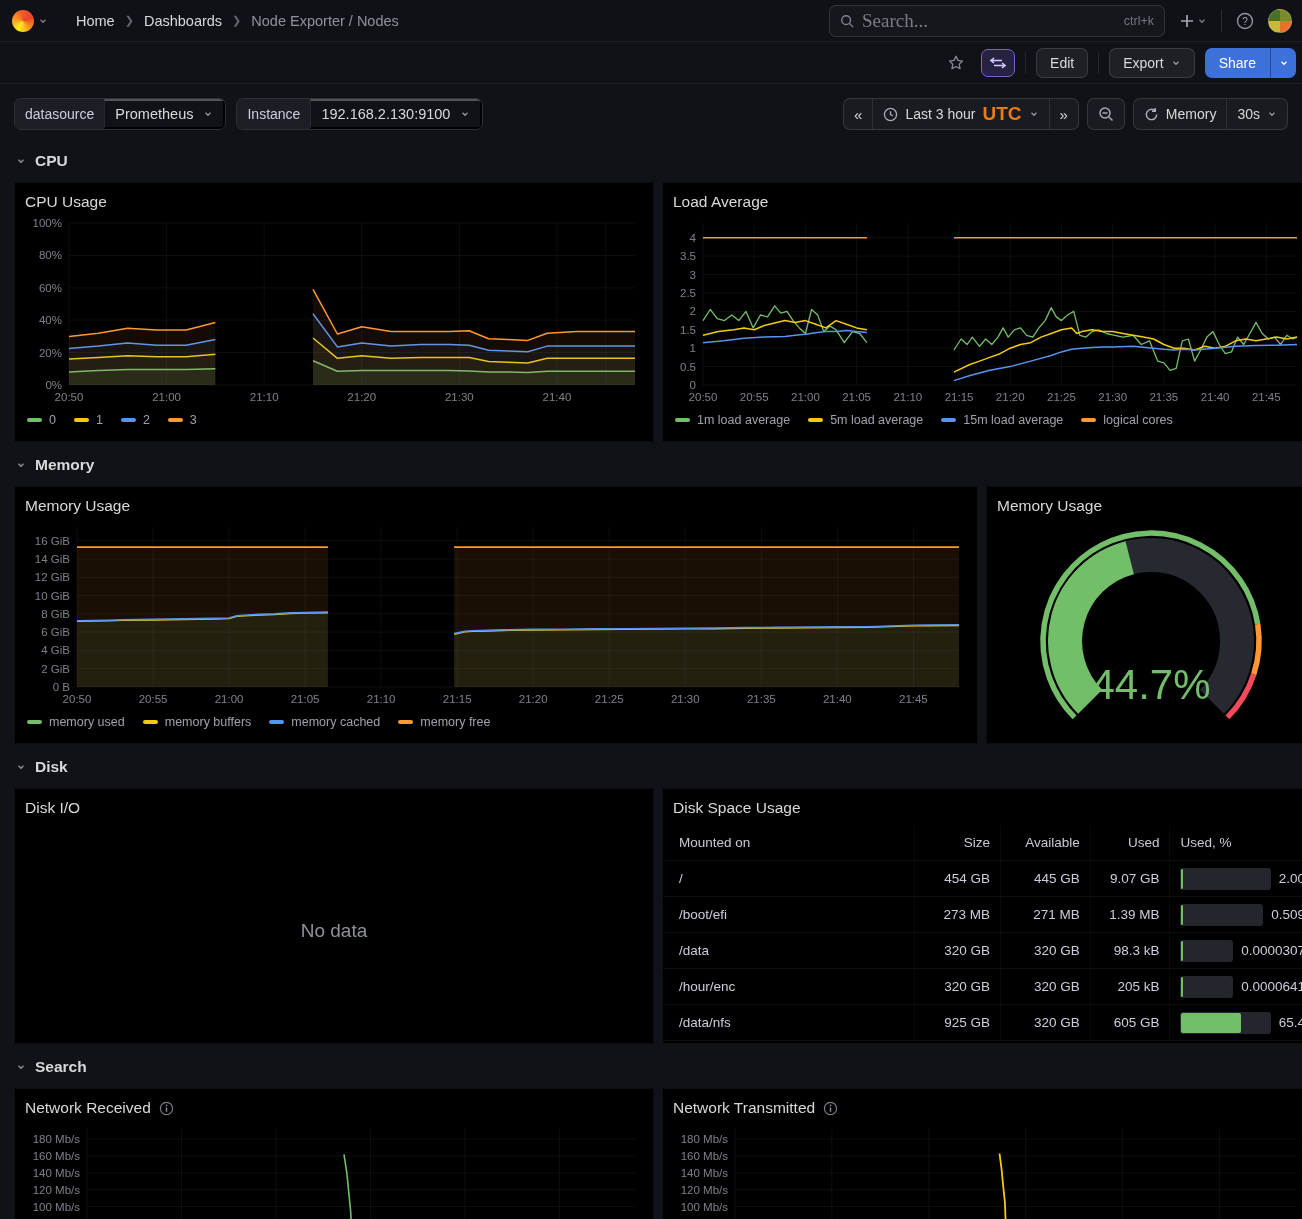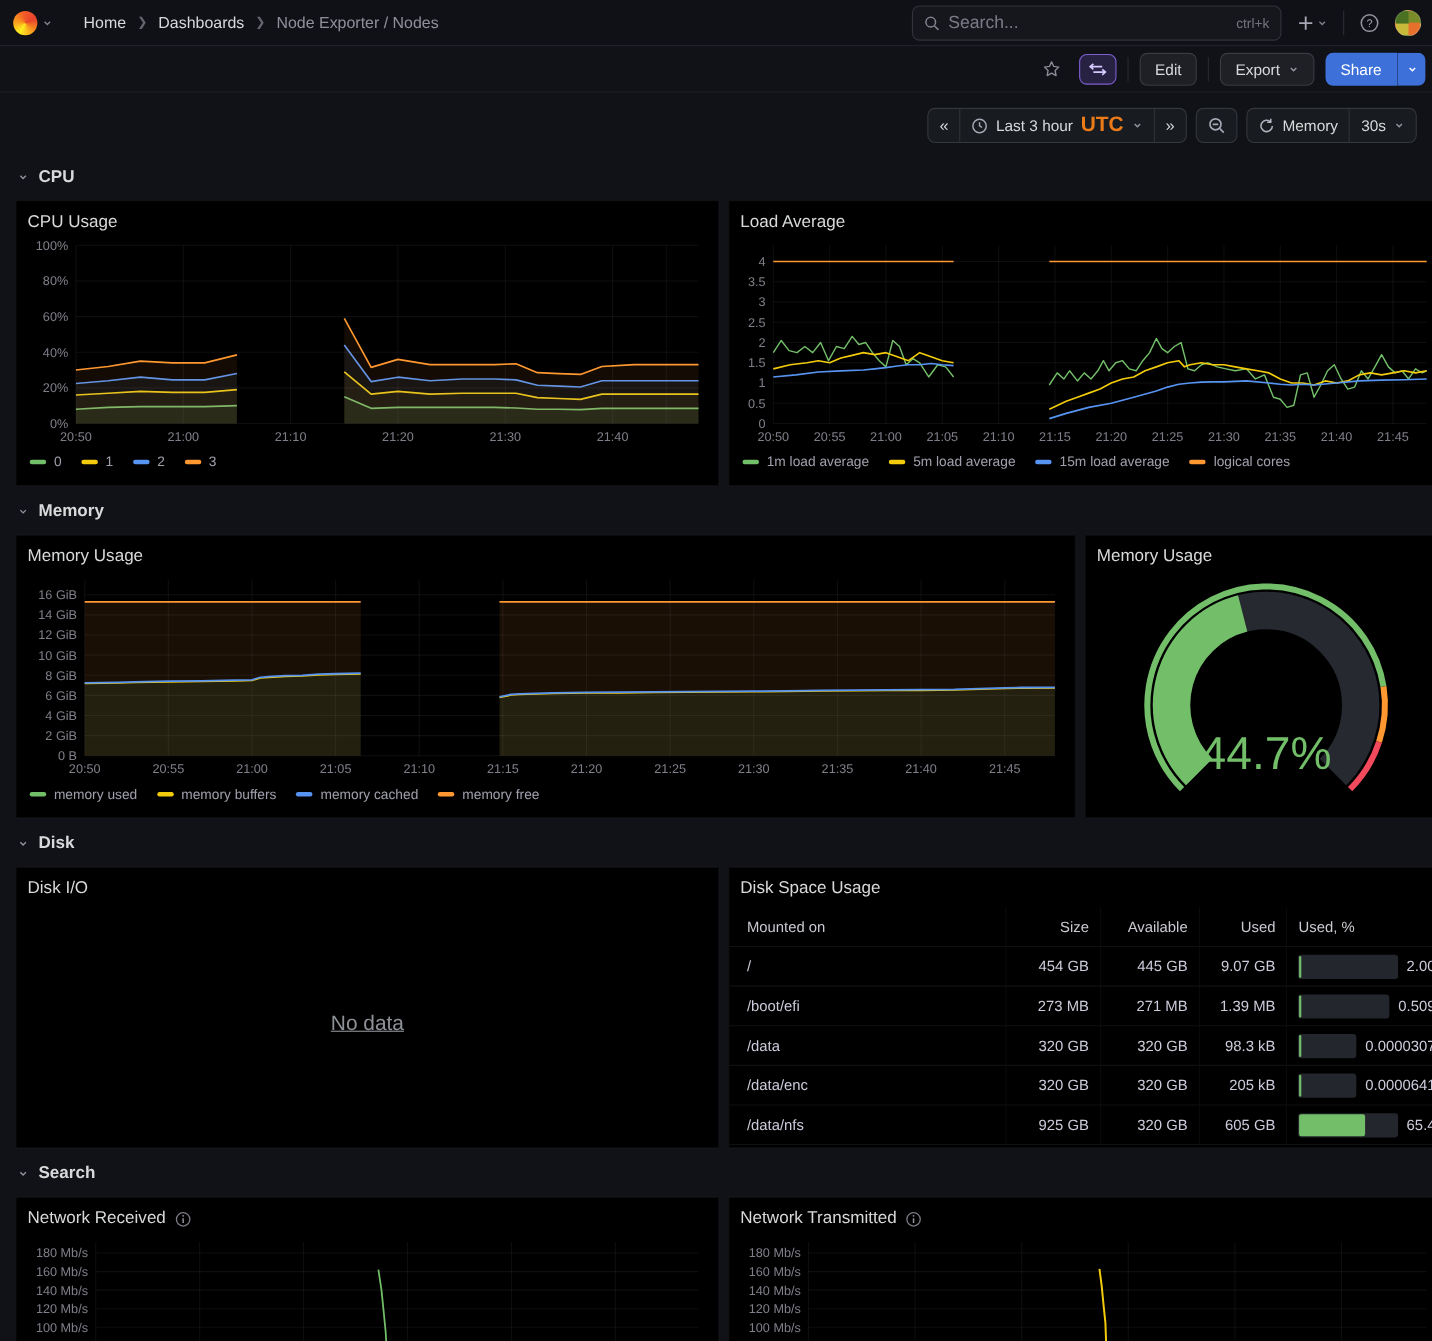--- a/index.html
+++ b/index.html
@@ -14,21 +14,21 @@
     background:conic-gradient(from 210deg,#fcee1f,#f8981d,#f05a28,#e8432d,#f8981d,#fcee1f); }
   .chev { width:10px; height:10px; }
   .crumbs { display:flex; align-items:center; gap:10px; margin-left:28px; font-size:14.5px; }
   .crumb { color:#d8d9da; background:none; border:none; font-size:14.5px; cursor:pointer; }
   .crumb.current { color:rgba(204,204,220,.68); }
   .crumb-sep { color:rgba(204,204,220,.45); font-size:11px; }
   .nav-right { margin-left:auto; display:flex; align-items:center; gap:10px; }
   .searchbox { width:336px; height:32px; background:#15171d; border:1px solid rgba(204,204,220,.16);
     border-radius:7px; display:flex; align-items:center; padding:0 10px; gap:8px; }
   .searchbox input { flex:1; background:transparent; border:none; outline:none;
-    color:#ccccdc; font-size:16px; font-family:Liberation Sans, sans-serif; }
+    color:#ccccdc; font-size:19px; font-family:Liberation Serif, serif; }
   .searchbox input::placeholder { color:rgba(204,204,220,.55); }
   .kbd-hint { color:rgba(204,204,220,.5); font-size:12.5px; }
   .iconbtn { background:none; border:none; color:rgba(204,204,220,.75); display:flex;
     align-items:center; gap:2px; cursor:pointer; padding:4px; }
   .navdiv { width:1px; height:22px; background:rgba(204,204,220,.15); }
   .avatar { width:24px; height:24px; border-radius:50%;
     background:conic-gradient(#7a8c2a 0 25%,#e8702d 25% 50%,#c8b93a 50% 75%,#4a7023 75%);
     border:1px solid rgba(204,204,220,.2); cursor:pointer; }
 
   
@@ -77,21 +77,21 @@
   .phead { height:30px; display:flex; align-items:center; gap:8px; padding:8px 10px 0; cursor:pointer; }
   .ptitle { font-size:15.5px; font-weight:500; color:#d8d9da; white-space:nowrap; }
   .chart { margin:2px 8px 0; position:relative; }
   .chart svg { display:block; }
   svg text.tick { fill:rgba(204,204,220,.62); font-size:11.5px; font-family:"Liberation Sans",sans-serif; }
   .legend { display:flex; flex-wrap:nowrap; gap:4px 18px; padding:6px 12px 0; overflow:hidden; }
   .litem { display:inline-flex; align-items:center; gap:7px; font-size:12.5px;
     color:rgba(204,204,220,.78); cursor:pointer; white-space:nowrap; }
   .litem i { width:15px; height:4px; border-radius:2px; display:inline-block; }
   .nodata { position:absolute; inset:30px 0 0 0; display:flex; align-items:center;
-    justify-content:center; color:#8e9197; font-size:19px;text-decoration:underline; }
+    justify-content:center; color:#8e9197; font-size:19px; }
 
   
   .gaugewrap { display:flex; justify-content:center; }
   .gauge-value { font-size:42px; fill:#73bf69; font-family:"Liberation Sans",sans-serif; }
 
   
   .tbl { margin-top:6px; font-size:13.5px; }
   .trow { display:flex; height:36px; align-items:stretch; border-bottom:1px solid rgba(204,204,220,.08); }
   .trow.head { color:#c9cad1; }
   .tc { display:flex; align-items:center; padding:0 10px; border-left:1px solid rgba(204,204,220,.05); }
@@ -176,20 +176,40 @@
     <button class="share-main">Share</button>
     <button class="share-caret">
       <svg class="chev" viewBox="0 0 12 12">
           <path d="M3 4.5l3 3 3-3" stroke="#fff" stroke-width="1.5" fill="none"></path>
         </svg>
     </button>
   </span>
 </div>
 
 <div class="controls">
+  <div class="vars">
+    <div class="varpill">
+      <span class="varlabel">datasource</span>
+      <button class="varvalue">
+        <span>Prometheus</span>
+        <svg class="chev" viewBox="0 0 12 12">
+            <path d="M3 4.5l3 3 3-3" stroke="rgba(204,204,220,.7)" stroke-width="1.5" fill="none"></path>
+          </svg>
+      </button>
+    </div>
+    <div class="varpill">
+      <span class="varlabel">Instance</span>
+      <button class="varvalue">
+        <span>192.168.2.130:9100</span>
+        <svg class="chev" viewBox="0 0 12 12">
+            <path d="M3 4.5l3 3 3-3" stroke="rgba(204,204,220,.7)" stroke-width="1.5" fill="none"></path>
+          </svg>
+      </button>
+    </div>
+  </div>
   <div class="time-right">
     <div class="tgroup">
       <button class="tbtn">
           <span class="dbl">«</span>
         </button>
       <button class="tbtn">
         <svg width="15" height="15" viewBox="0 0 16 16">
             <circle cx="8" cy="8" r="6.5" fill="none" stroke="rgba(204,204,220,.8)" stroke-width="1.4"></circle>
             <path d="M8 4.5V8l2.5 1.5" stroke="rgba(204,204,220,.8)" stroke-width="1.4" fill="none"></path>
           </svg>
@@ -509,21 +529,21 @@
               <span class="tc c-avail">320 GB</span>
               <span class="tc c-used">98.3 kB</span>
               <span class="tc c-pct">
                 <span class="bargauge">
                   <span class="barfill" style="width: 0.01%;"></span>
                 </span>
                 <span class="pctval">0.0000307</span>
               </span>
             </div>
             <div class="trow">
-              <span class="tc c-mount">/data/enc</span>
+              <span class="tc c-mount">/hour/enc</span>
               <span class="tc c-size">320 GB</span>
               <span class="tc c-avail">320 GB</span>
               <span class="tc c-used">205 kB</span>
               <span class="tc c-pct">
                 <span class="bargauge">
                   <span class="barfill" style="width: 0.01%;"></span>
                 </span>
                 <span class="pctval">0.0000641</span>
               </span>
             </div>

